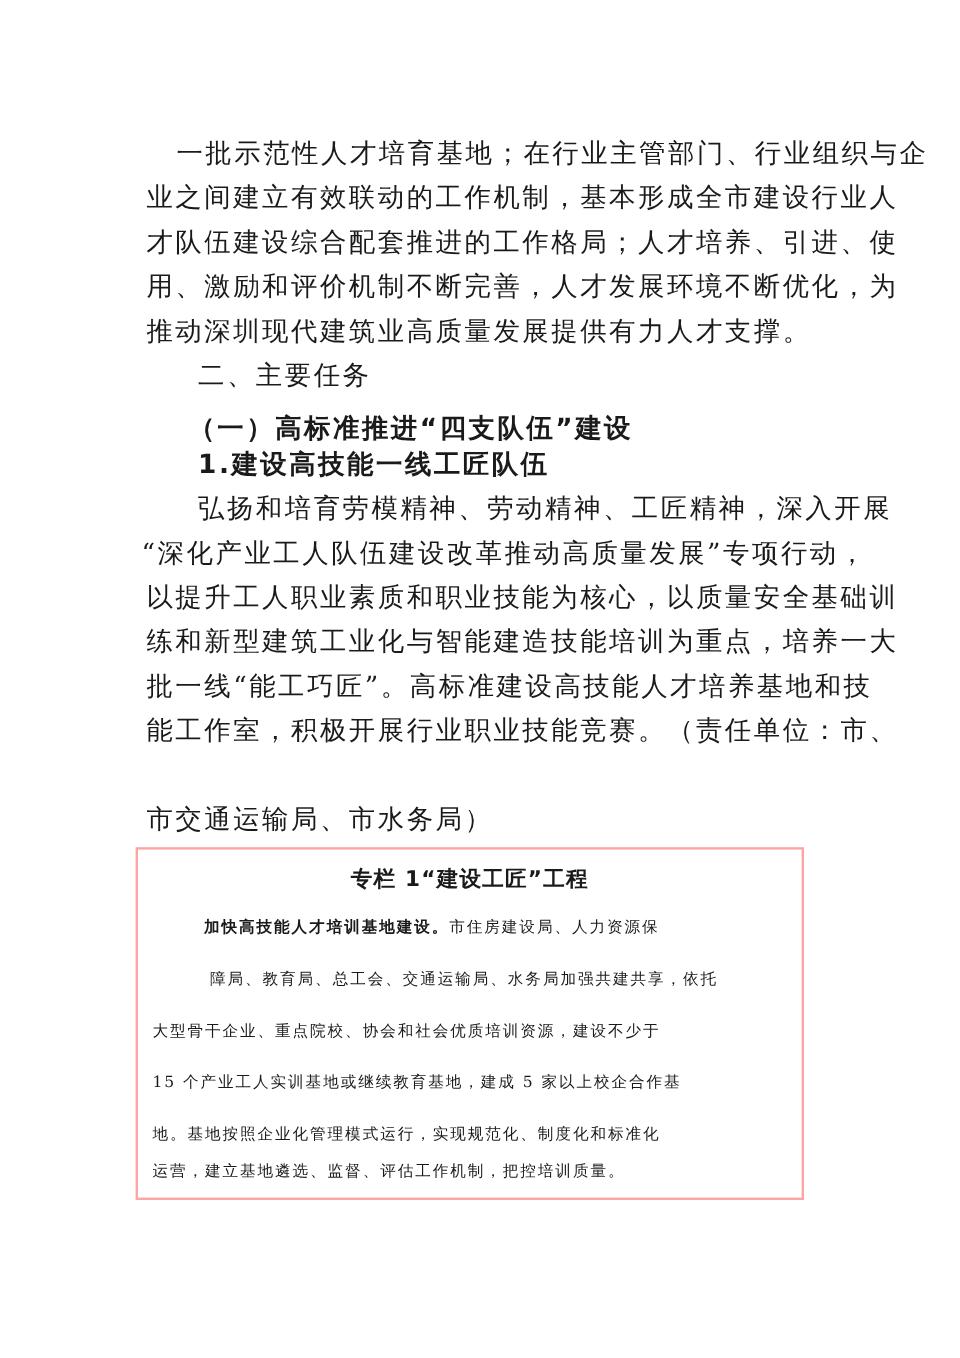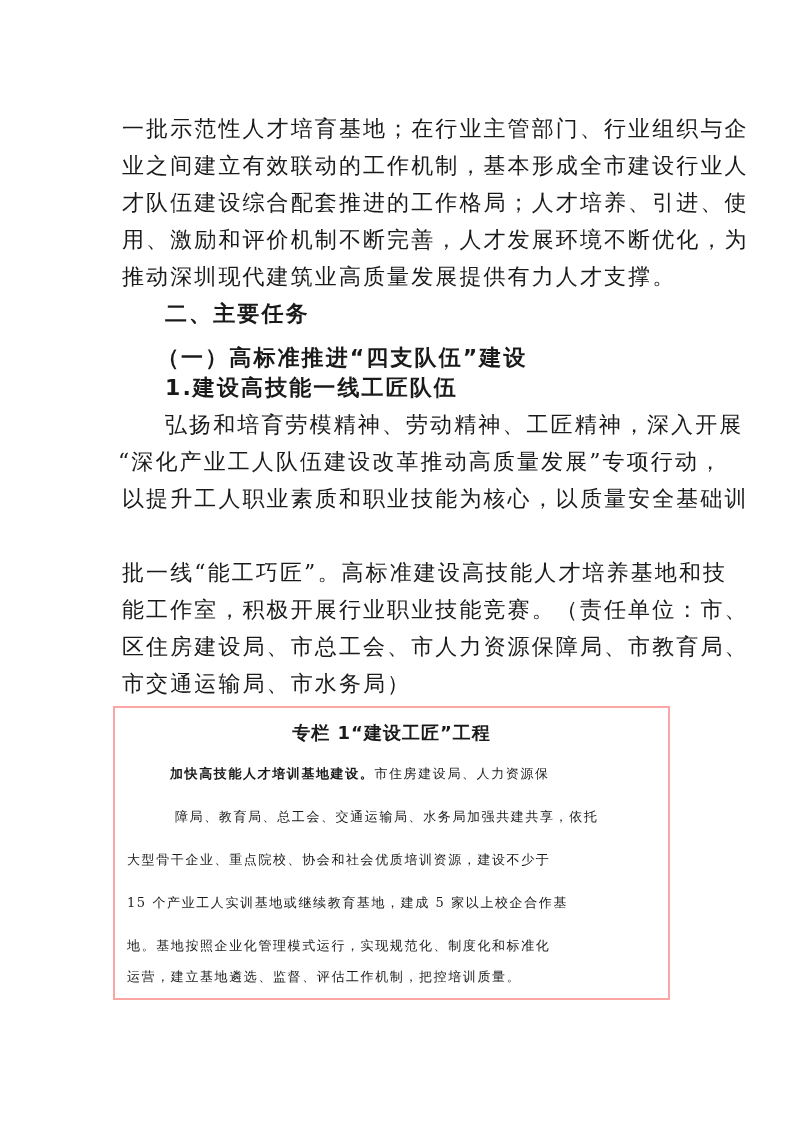--- a/index.html
+++ b/index.html
@@ -2,53 +2,53 @@
 <html><head>
 <meta charset="utf-8">
 <style>
   html, body { margin: 0; padding: 0; background: #ffffff; }
   body { width: 800px; height: 1132px; position: relative; overflow: hidden;
          font-family: "DejaVu Serif", "Liberation Serif", serif; color: #1a1a1a; }
   .page { position: absolute; left: 0; top: 0; width: 800px; height: 1132px; }
   .line { position: absolute; left: 122px; width: 560px; font-size: 22px; line-height: 26px;
           white-space: nowrap; letter-spacing: 2.1px; }
   .indent { left: 165px; }
-  .h2 { left: 165px; font-weight: bold; font-size: 22px; font-family: "DejaVu Sans", "Liberation Sans", sans-serif; }
+  .h2 { left: 165px; font-weight: normal; font-size: 22px; font-family: "DejaVu Sans", "Liberation Sans", sans-serif; }
   .h3 { left: 157px; font-weight: bold; font-family: "DejaVu Sans", "Liberation Sans", sans-serif; }
   .h4 { left: 165px; font-weight: bold; font-family: "DejaVu Sans", "Liberation Sans", sans-serif; }
   .box { position: absolute; left: 113px; top: 706px; width: 557px; height: 294px;
          border: 2px solid #fca5a5; box-sizing: border-box; }
   .box-title { position: absolute; left: 0; width: 100%; top: 14px; text-align: center;
                font-size: 18px; font-weight: bold; line-height: 22px; letter-spacing: 1px;
                font-family: "DejaVu Sans", "Liberation Sans", sans-serif; }
   .bline { position: absolute; left: 12px; font-size: 13px; line-height: 22px; white-space: nowrap; letter-spacing: 1.6px; }
   .bline.first { left: 55px; }
   .bold { font-weight: bold; font-family: "DejaVu Sans", "Liberation Sans", sans-serif; }
 </style>
 </head>
 <body>
 
 <div class="page">
 
-  <div class="line" style="top:116px;">一批示范性人才培育基地；在行业主管部门、行业组织与企</div>
+  <div class="line" style="top:116px;margin-left:25px;">一批示范性人才培育基地；在行业主管部门、行业组织与企</div>
   <div class="line" style="top:153px;">业之间建立有效联动的工作机制，基本形成全市建设行业人</div>
   <div class="line" style="top:190px;">才队伍建设综合配套推进的工作格局；人才培养、引进、使</div>
   <div class="line" style="top:227px;">用、激励和评价机制不断完善，人才发展环境不断优化，为</div>
   <div class="line" style="top:264px;">推动深圳现代建筑业高质量发展提供有力人才支撑。</div>
 
   <div class="line h2" style="top:301px;">二、主要任务</div>
   <div class="line h3" style="top:345px;">（一）高标准推进“四支队伍”建设</div>
   <div class="line h4" style="top:375px;">1.建设高技能一线工匠队伍</div>
 
   <div class="line indent" style="top:412px;">弘扬和培育劳模精神、劳动精神、工匠精神，深入开展</div>
   <div class="line" style="top:449px; left:118px;">“深化产业工人队伍建设改革推动高质量发展”专项行动，</div>
   <div class="line" style="top:486px;">以提升工人职业素质和职业技能为核心，以质量安全基础训</div>
+  <div class="line" style="top:523px;">练和新型建筑工业化与智能建造技能培训为重点，培养一大</div>
   <div class="line" style="top:560px;">批一线“能工巧匠”。高标准建设高技能人才培养基地和技</div>
   <div class="line" style="top:597px;">能工作室，积极开展行业职业技能竞赛。（责任单位：市、</div>
-  <div class="line" style="top:634px;">区住房建设局、市总工会、市人力资源保障局、市教育局、</div>
   <div class="line" style="top:671px;">市交通运输局、市水务局）</div>
 
   <div class="box">
     <div class="box-title">专栏 1“建设工匠”工程</div>
     <div class="bline first" style="top:55px;">
       <span class="bold">加快高技能人才培训基地建设。</span><span>市住房建设局、人力资源保</span>
     </div>
     <div class="bline" style="top:98px;padding-left:48px;">障局、教育局、总工会、交通运输局、水务局加强共建共享，依托</div>
     <div class="bline" style="top:141px;">大型骨干企业、重点院校、协会和社会优质培训资源，建设不少于</div>
     <div class="bline" style="top:184px;">15 个产业工人实训基地或继续教育基地，建成 5 家以上校企合作基</div>

